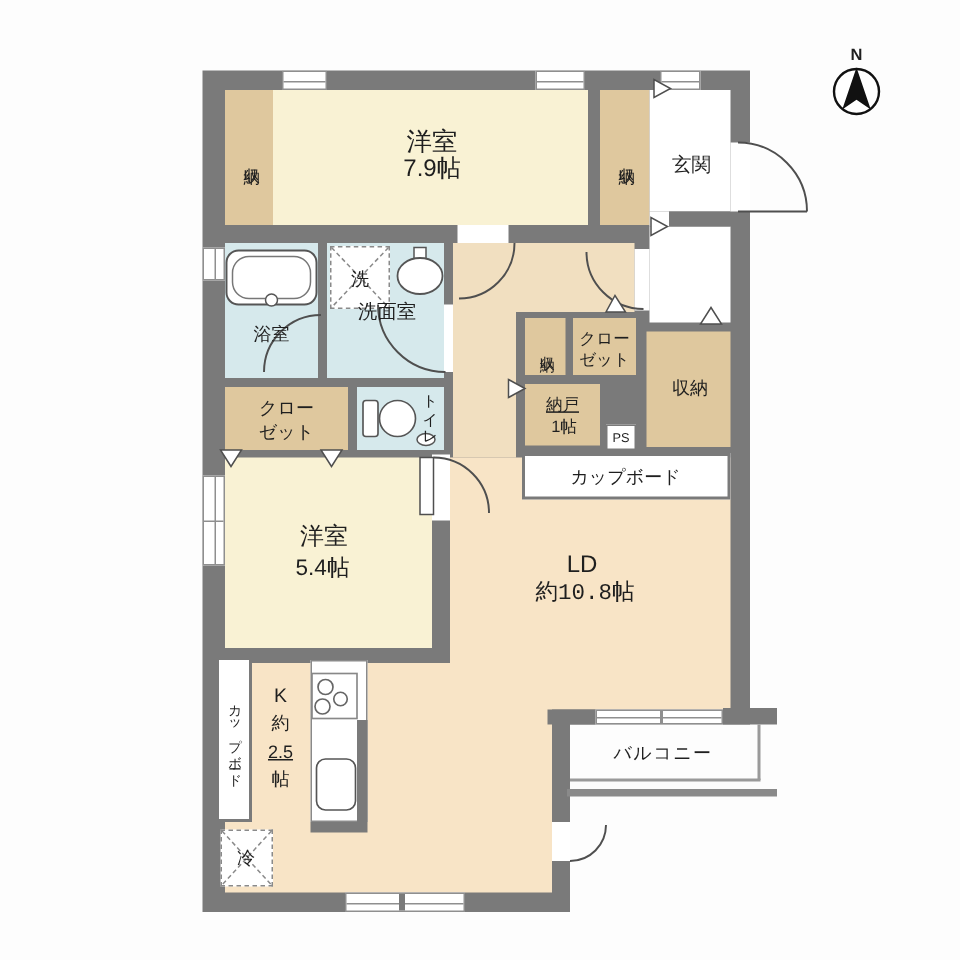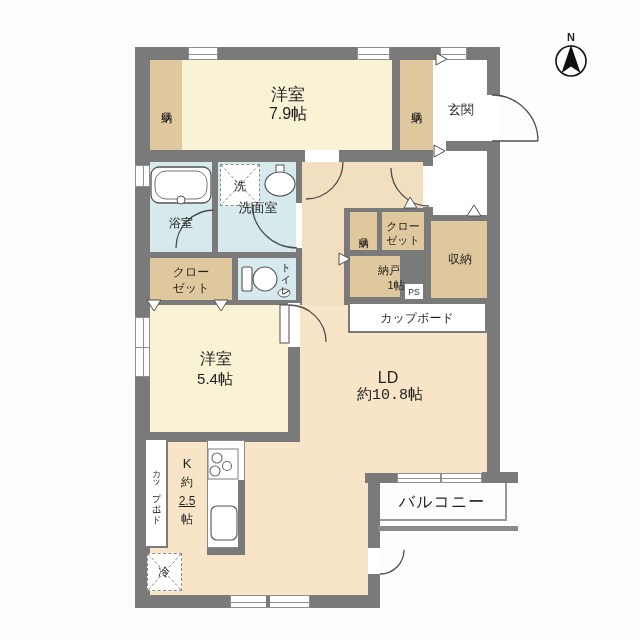--- a/index.html
+++ b/index.html
@@ -167,33 +167,33 @@
   <div class="lbl" style="left:461px;top:110px;font-size:13px;">玄関</div>
   <div class="lbl" style="left:181px;top:223px;font-size:12px;">浴室</div>
   <div class="lbl" style="left:240px;top:186px;font-size:12px;">洗</div>
   <div class="lbl" style="left:258px;top:208px;font-size:13px;">洗面室</div>
   <div class="lbl" style="left:191px;top:272px;font-size:12px;">クロー</div>
   <div class="lbl" style="left:191px;top:288px;font-size:12px;">ゼット</div>
   <div class="lbl vtext" style="left:285px;top:274px;font-size:10px;letter-spacing:1px;">トイレ</div>
   <div class="lbl vtext" style="left:363px;top:230px;font-size:10px;letter-spacing:1px;">収納</div>
   <div class="lbl" style="left:403px;top:227px;font-size:11px;">クロー</div>
   <div class="lbl" style="left:403px;top:241px;font-size:11px;">ゼット</div>
-  <div class="lbl" style="left:389px;top:271px;font-size:11px;">納戸</div>
-  <div class="lbl" style="left:396px;top:286px;font-size:11px;">1帖</div>
+  <div class="lbl" style="left:375px;top:271px;font-size:11px;text-decoration:underline;">納戸</div>
+  <div class="lbl" style="left:376px;top:286px;font-size:11px;">1帖</div>
   <div class="lbl" style="left:414px;top:292px;font-size:8.5px;">PS</div>
   <div class="lbl" style="left:460px;top:259px;font-size:12px;">収納</div>
   <div class="lbl" style="left:417px;top:318px;font-size:12px;">カップボード</div>
   <div class="lbl" style="left:388px;top:378px;font-size:16px;">LD</div>
   <div class="lbl" style="left:390px;top:396px;font-size:15px;font-family:Liberation Mono, monospace;">約10.8帖</div>
   <div class="lbl" style="left:216px;top:359px;font-size:16px;">洋室</div>
   <div class="lbl" style="left:215px;top:379px;font-size:15px;">5.4帖</div>
   <div class="kcol" style="left:187px;top:456px;font-size:13px;">
     <span>K</span>
     <span style="font-size:12px;">約</span>
     <span style="font-size:12px;text-decoration:underline;">2.5</span>
     <span style="font-size:12px;">帖</span>
   </div>
   <div class="lbl vtext" style="left:156px;top:492px;font-size:9px;letter-spacing:1px;">カップボード</div>
   <div class="lbl" style="left:164px;top:572px;font-size:12px;">冷</div>
-  <div class="lbl" style="left:442px;top:502px;font-size:16px;letter-spacing:1px;">バルコニー</div>
+  <div class="lbl" style="left:442px;top:502px;font-size:12px;letter-spacing:1px;">バルコニー</div>
   <div class="lbl" style="left:571px;top:38px;font-size:11px;font-weight:bold;">N</div>
 
 </div>
 
 </body></html>

